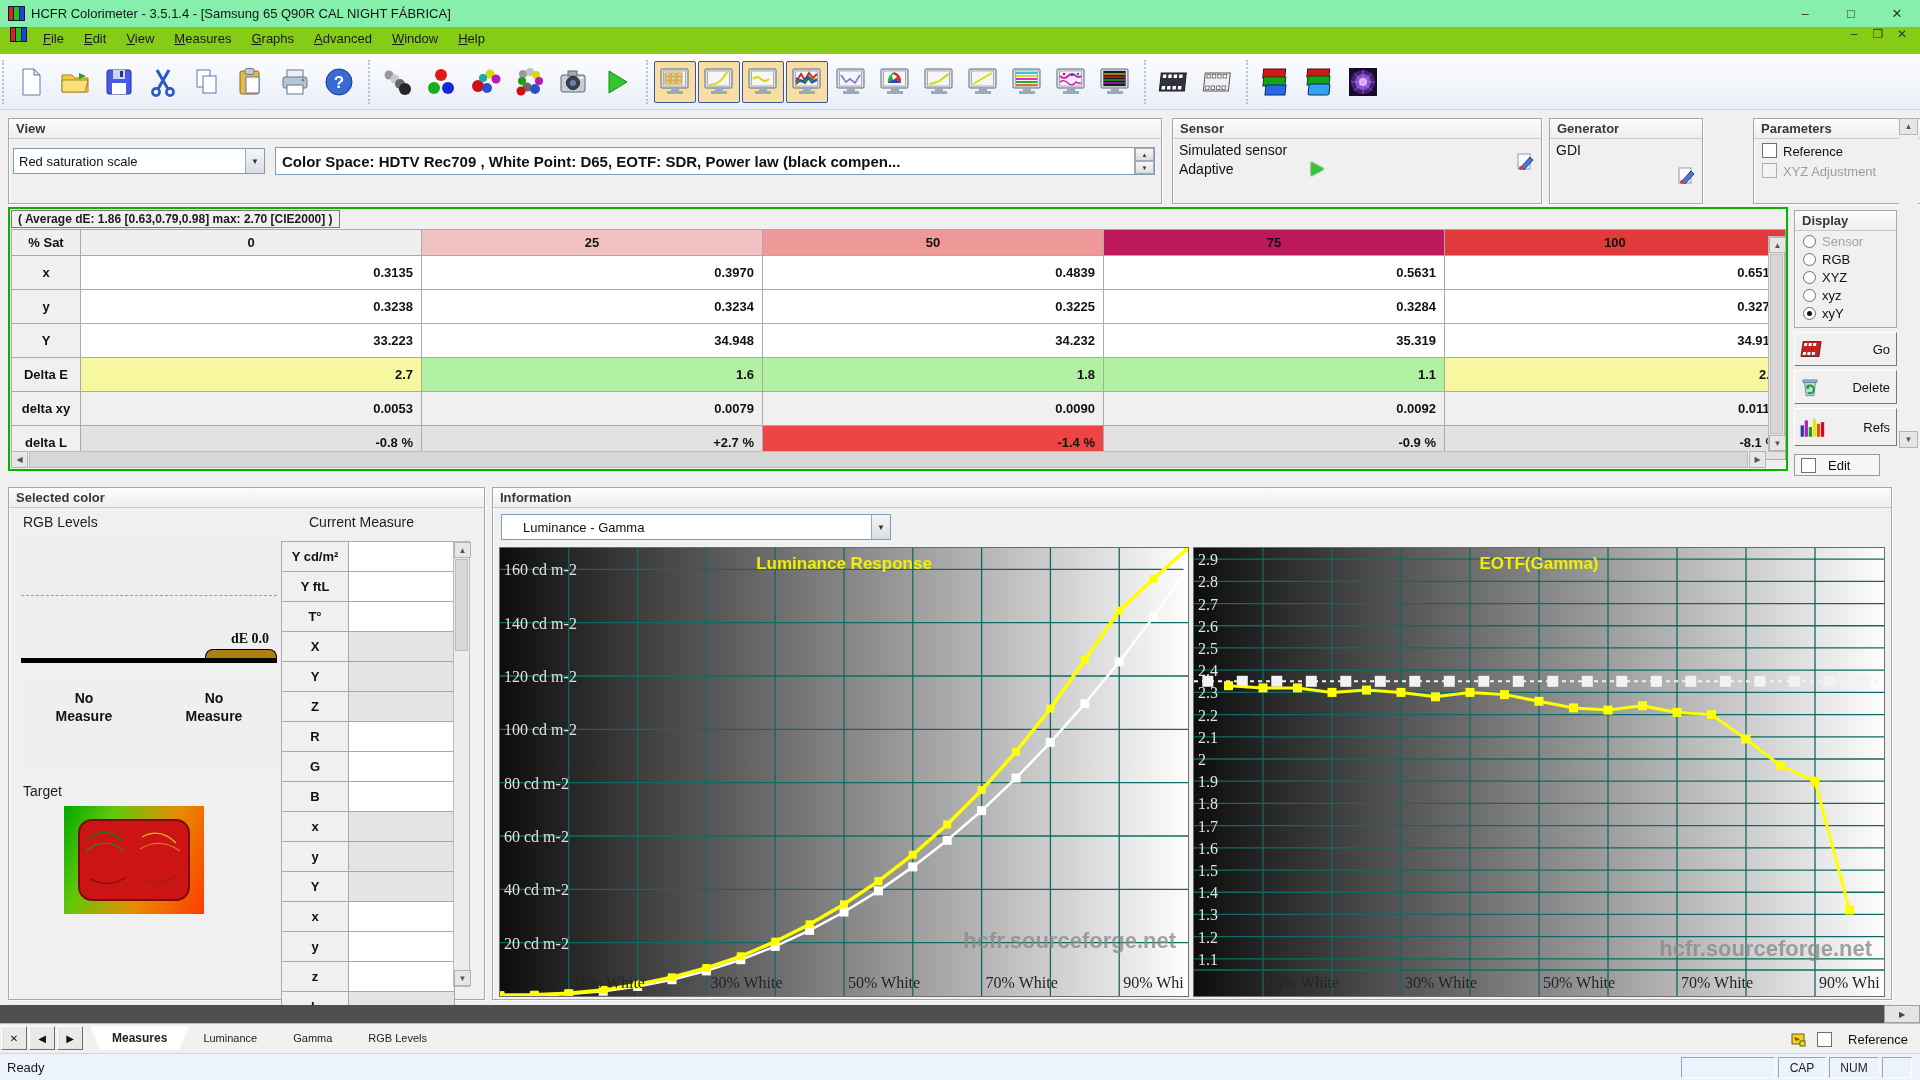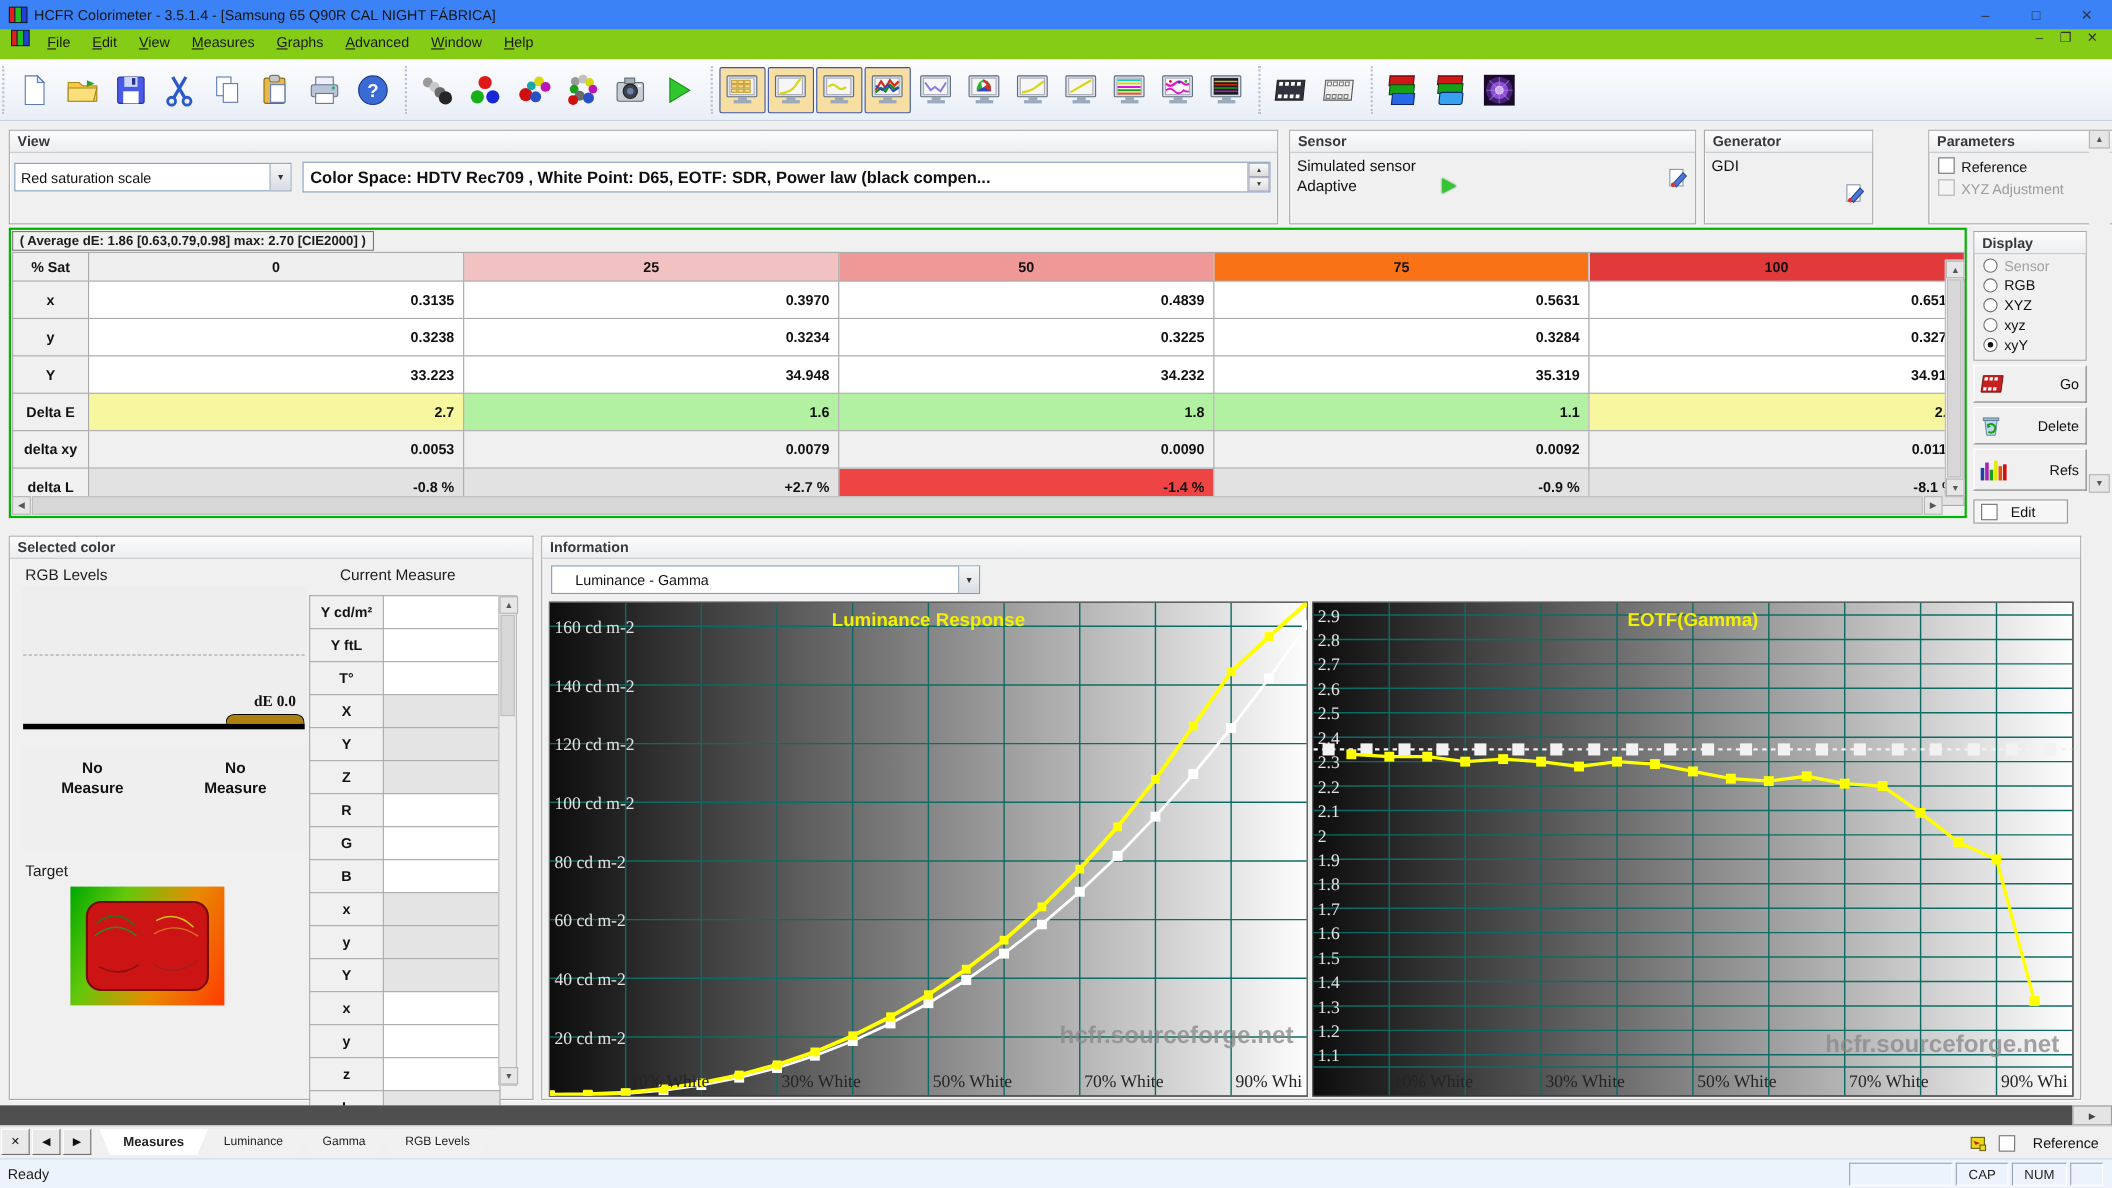--- a/index.html
+++ b/index.html
@@ -1,19 +1,19 @@
 <!DOCTYPE html>
 <html><head>
 <meta charset="utf-8">
 <style>
   html,body{margin:0;padding:0;background:#444;}
   .app{position:relative;width:1920px;height:1080px;background:#f0f0f0;overflow:hidden;
        font-family:"Liberation Sans","DejaVu Sans",sans-serif;color:#111;}
   
-  .titlebar{position:absolute;left:0;top:0;width:1920px;height:27px;background:#3b82f6;
+  .titlebar{position:absolute;left:0;top:0;width:1920px;height:27px;background:#86efac;
             display:flex;align-items:center;border-bottom:1px solid #d4d4d4;}
   .hcfr-logo{width:17px;height:15px;background:#0d1b34;margin:0 6px 0 8px;display:flex;gap:1px;padding:1px;box-sizing:border-box;}
   .hcfr-logo i{flex:1;}
   .hcfr-logo i:nth-child(1){background:#e02020;}
   .hcfr-logo i:nth-child(2){background:#20c020;}
   .hcfr-logo i:nth-child(3){background:#2040e0;}
   .titlebar .wtitle{font-size:13px;color:#151515;}
   .caption-btns{margin-left:auto;display:flex;height:100%;}
   .caption-btns .cb{width:46px;height:100%;display:flex;align-items:center;justify-content:center;font-size:13px;color:#333;}
   
@@ -548,21 +548,21 @@
 
   <div class="grid-frame">
     <div class="grid-caption">( Average dE: 1.86 [0.63,0.79,0.98] max: 2.70 [CIE2000] )</div>
     <table class="measures" id="measures-table">
         <tbody>
           <tr>
             <th style="width:66px;background:#efefef;">% Sat</th>
             <th style="width:338px;background:#efefef;">0</th>
             <th style="width:338px;background:#f2c2c2;">25</th>
             <th style="width:338px;background:#ee9898;">50</th>
-            <th style="width:338px;background:#f97316;">75</th>
+            <th style="width:338px;background:#be185d;">75</th>
             <th style="width:338px;background:#e23a3a;">100</th>
           </tr>
           <tr>
             <td class="rowlab">x</td>
             <td class="val">0.3135</td>
             <td class="val">0.3970</td>
             <td class="val">0.4839</td>
             <td class="val">0.5631</td>
             <td class="val">0.6510</td>
           </tr>

